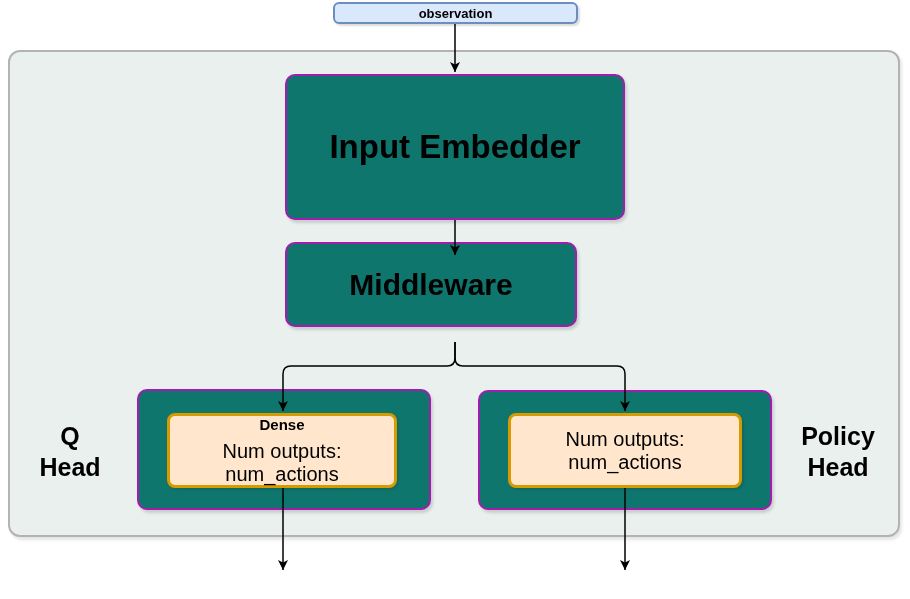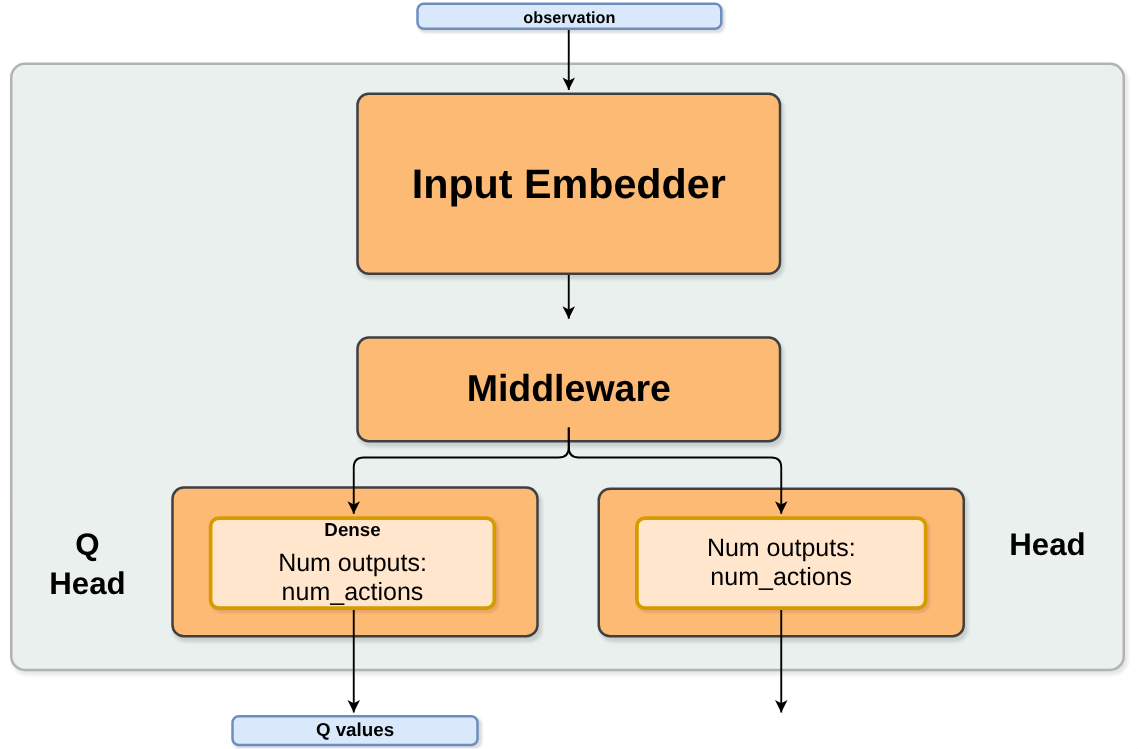--- a/index.html
+++ b/index.html
@@ -23,22 +23,22 @@
     justify-content: center;
     text-align: center;
   }
   .container-bg {
     background: #e9f0ee;
     border: 2px solid #b3b3b3;
     border-radius: 12px;
     box-shadow: 2px 3px 3px rgba(0,0,0,0.10);
   }
   .green-box {
-    background: #fdba74;
-    border: 2px solid #404040;
+    background: #0f766e;
+    border: 2px solid #a21caf;
     border-radius: 10px;
     box-shadow: 2px 3px 3px rgba(0,0,0,0.14);
   }
   .orange-box {
     background: #ffe6cc;
     border: 3px solid #d79b00;
     border-radius: 8px;
     box-shadow: 2px 2px 2px rgba(0,0,0,0.10);
   }
   .blue-box {
@@ -71,46 +71,44 @@
   <div class="abs container-bg" style="left:8px; top:50px; width:892px; height:487px;"></div>
 
   <div class="box blue-box t-observation" style="left:333px; top:2px; width:245px; height:22px;">
     <span>observation</span>
   </div>
 
   <div class="box green-box t-embedder" style="left:285px; top:74px; width:340px; height:146px;">
     <span>Input Embedder</span>
   </div>
 
-  <div class="box green-box t-middleware" style="left:285px; top:269px; width:340px; height:85px;">
+  <div class="box green-box t-middleware" style="left:285px; top:242px; width:292px; height:85px;">
     <span>Middleware</span>
   </div>
 
   <div class="abs green-box" style="left:137px; top:389px; width:294px; height:121px;"></div>
   <div class="box orange-box" style="left:167px; top:413px; width:230px; height:75px;">
     <div class="t-dense-title">Dense</div>
     <div class="t-dense-sub">Num outputs: num_actions</div>
   </div>
 
   <div class="abs green-box" style="left:478px; top:390px; width:294px; height:120px;"></div>
   <div class="box orange-box" style="left:508px; top:413px; width:234px; height:75px;">
     <div class="t-dense-sub">Num outputs: num_actions</div>
   </div>
 
   <div class="abs t-head-label" style="left:20px; top:421px; width:100px;">
     <div>Q</div>
     <div>Head</div>
   </div>
   <div class="abs t-head-label" style="left:788px; top:421px; width:100px;">
+    <div>Policy</div>
     <div>Head</div>
   </div>
 
-  <div class="box blue-box t-output" style="left:185px; top:572px; width:198px; height:25px;">
-    <span>Q values</span>
-  </div>
 
   <svg class="arrow-layer" width="910" height="599" viewBox="0 0 910 599" xmlns="http://www.w3.org/2000/svg">
     <defs>
       <marker id="arrowhead" viewBox="0 0 12 12" refX="11" refY="6" markerWidth="12" markerHeight="12" orient="auto-start-reverse" markerUnits="userSpaceOnUse">
         <path d="M1,1 L11,6 L1,11 L3.6,6 Z" fill="#000"></path>
       </marker>
     </defs>
     <g stroke="#000" stroke-width="1.5" fill="none">
       <path d="M455,24 L455,72" marker-end="url(#arrowhead)"></path>
       <path d="M455,220 L455,255" marker-end="url(#arrowhead)"></path>

